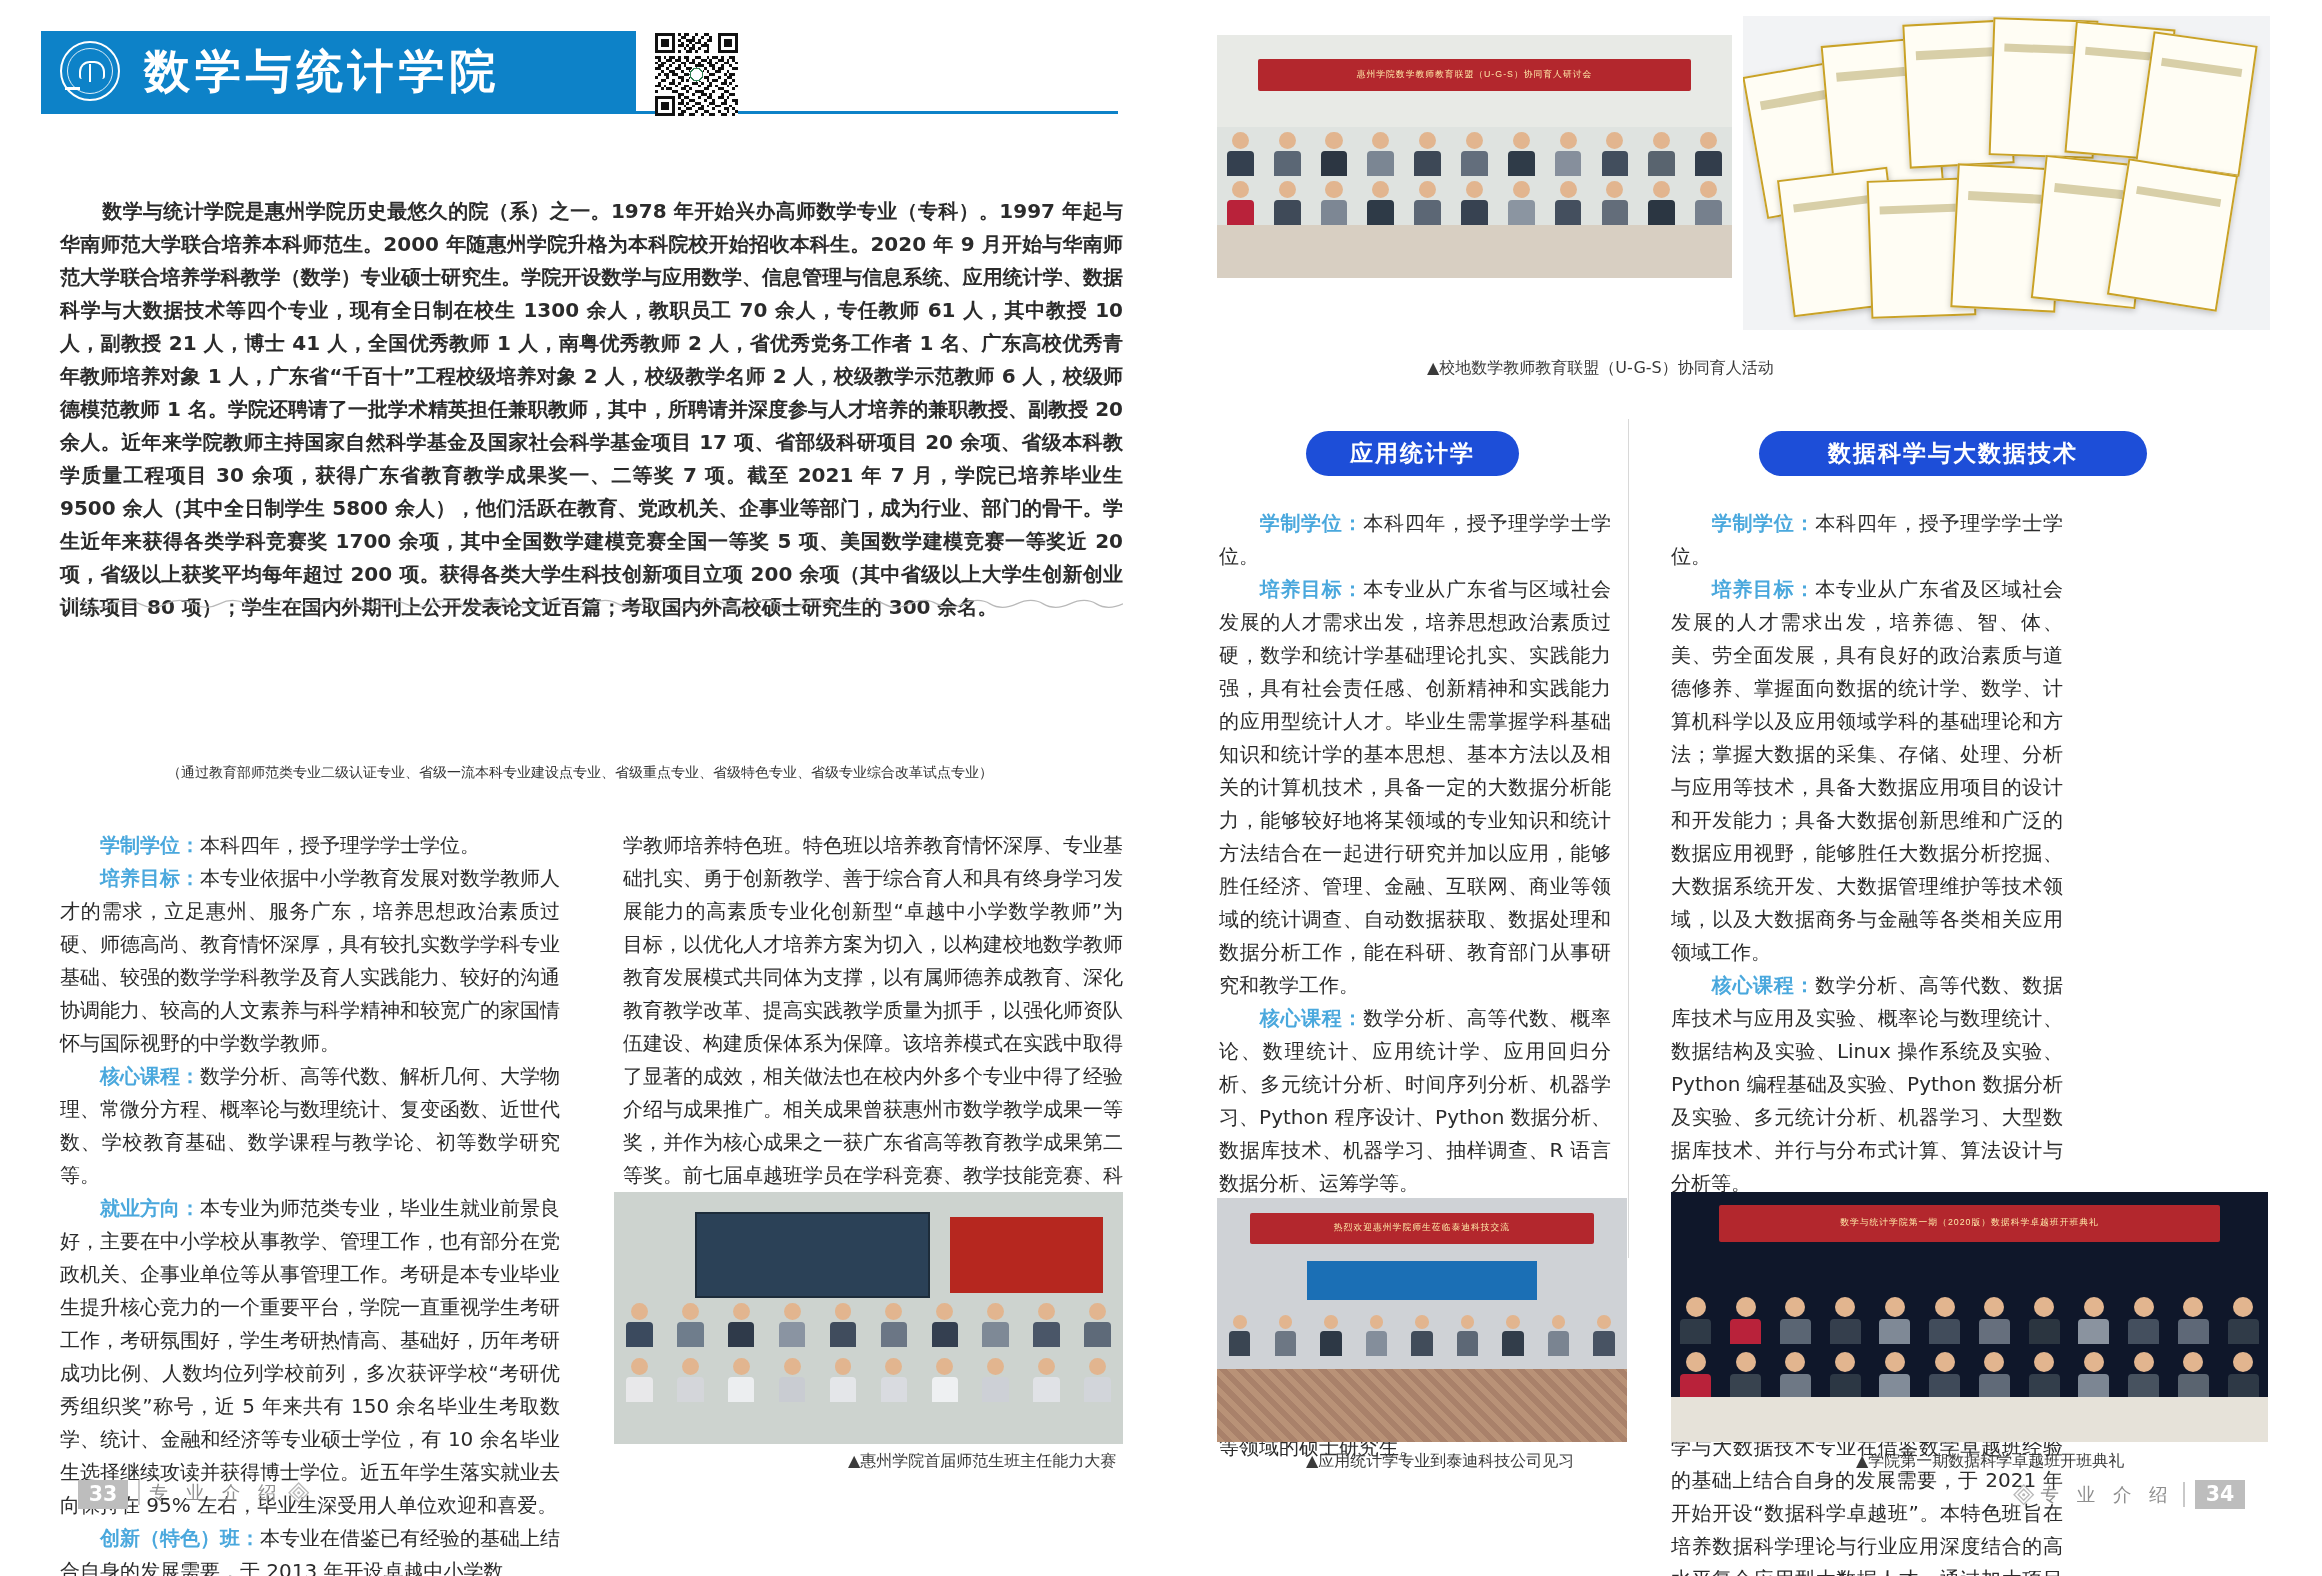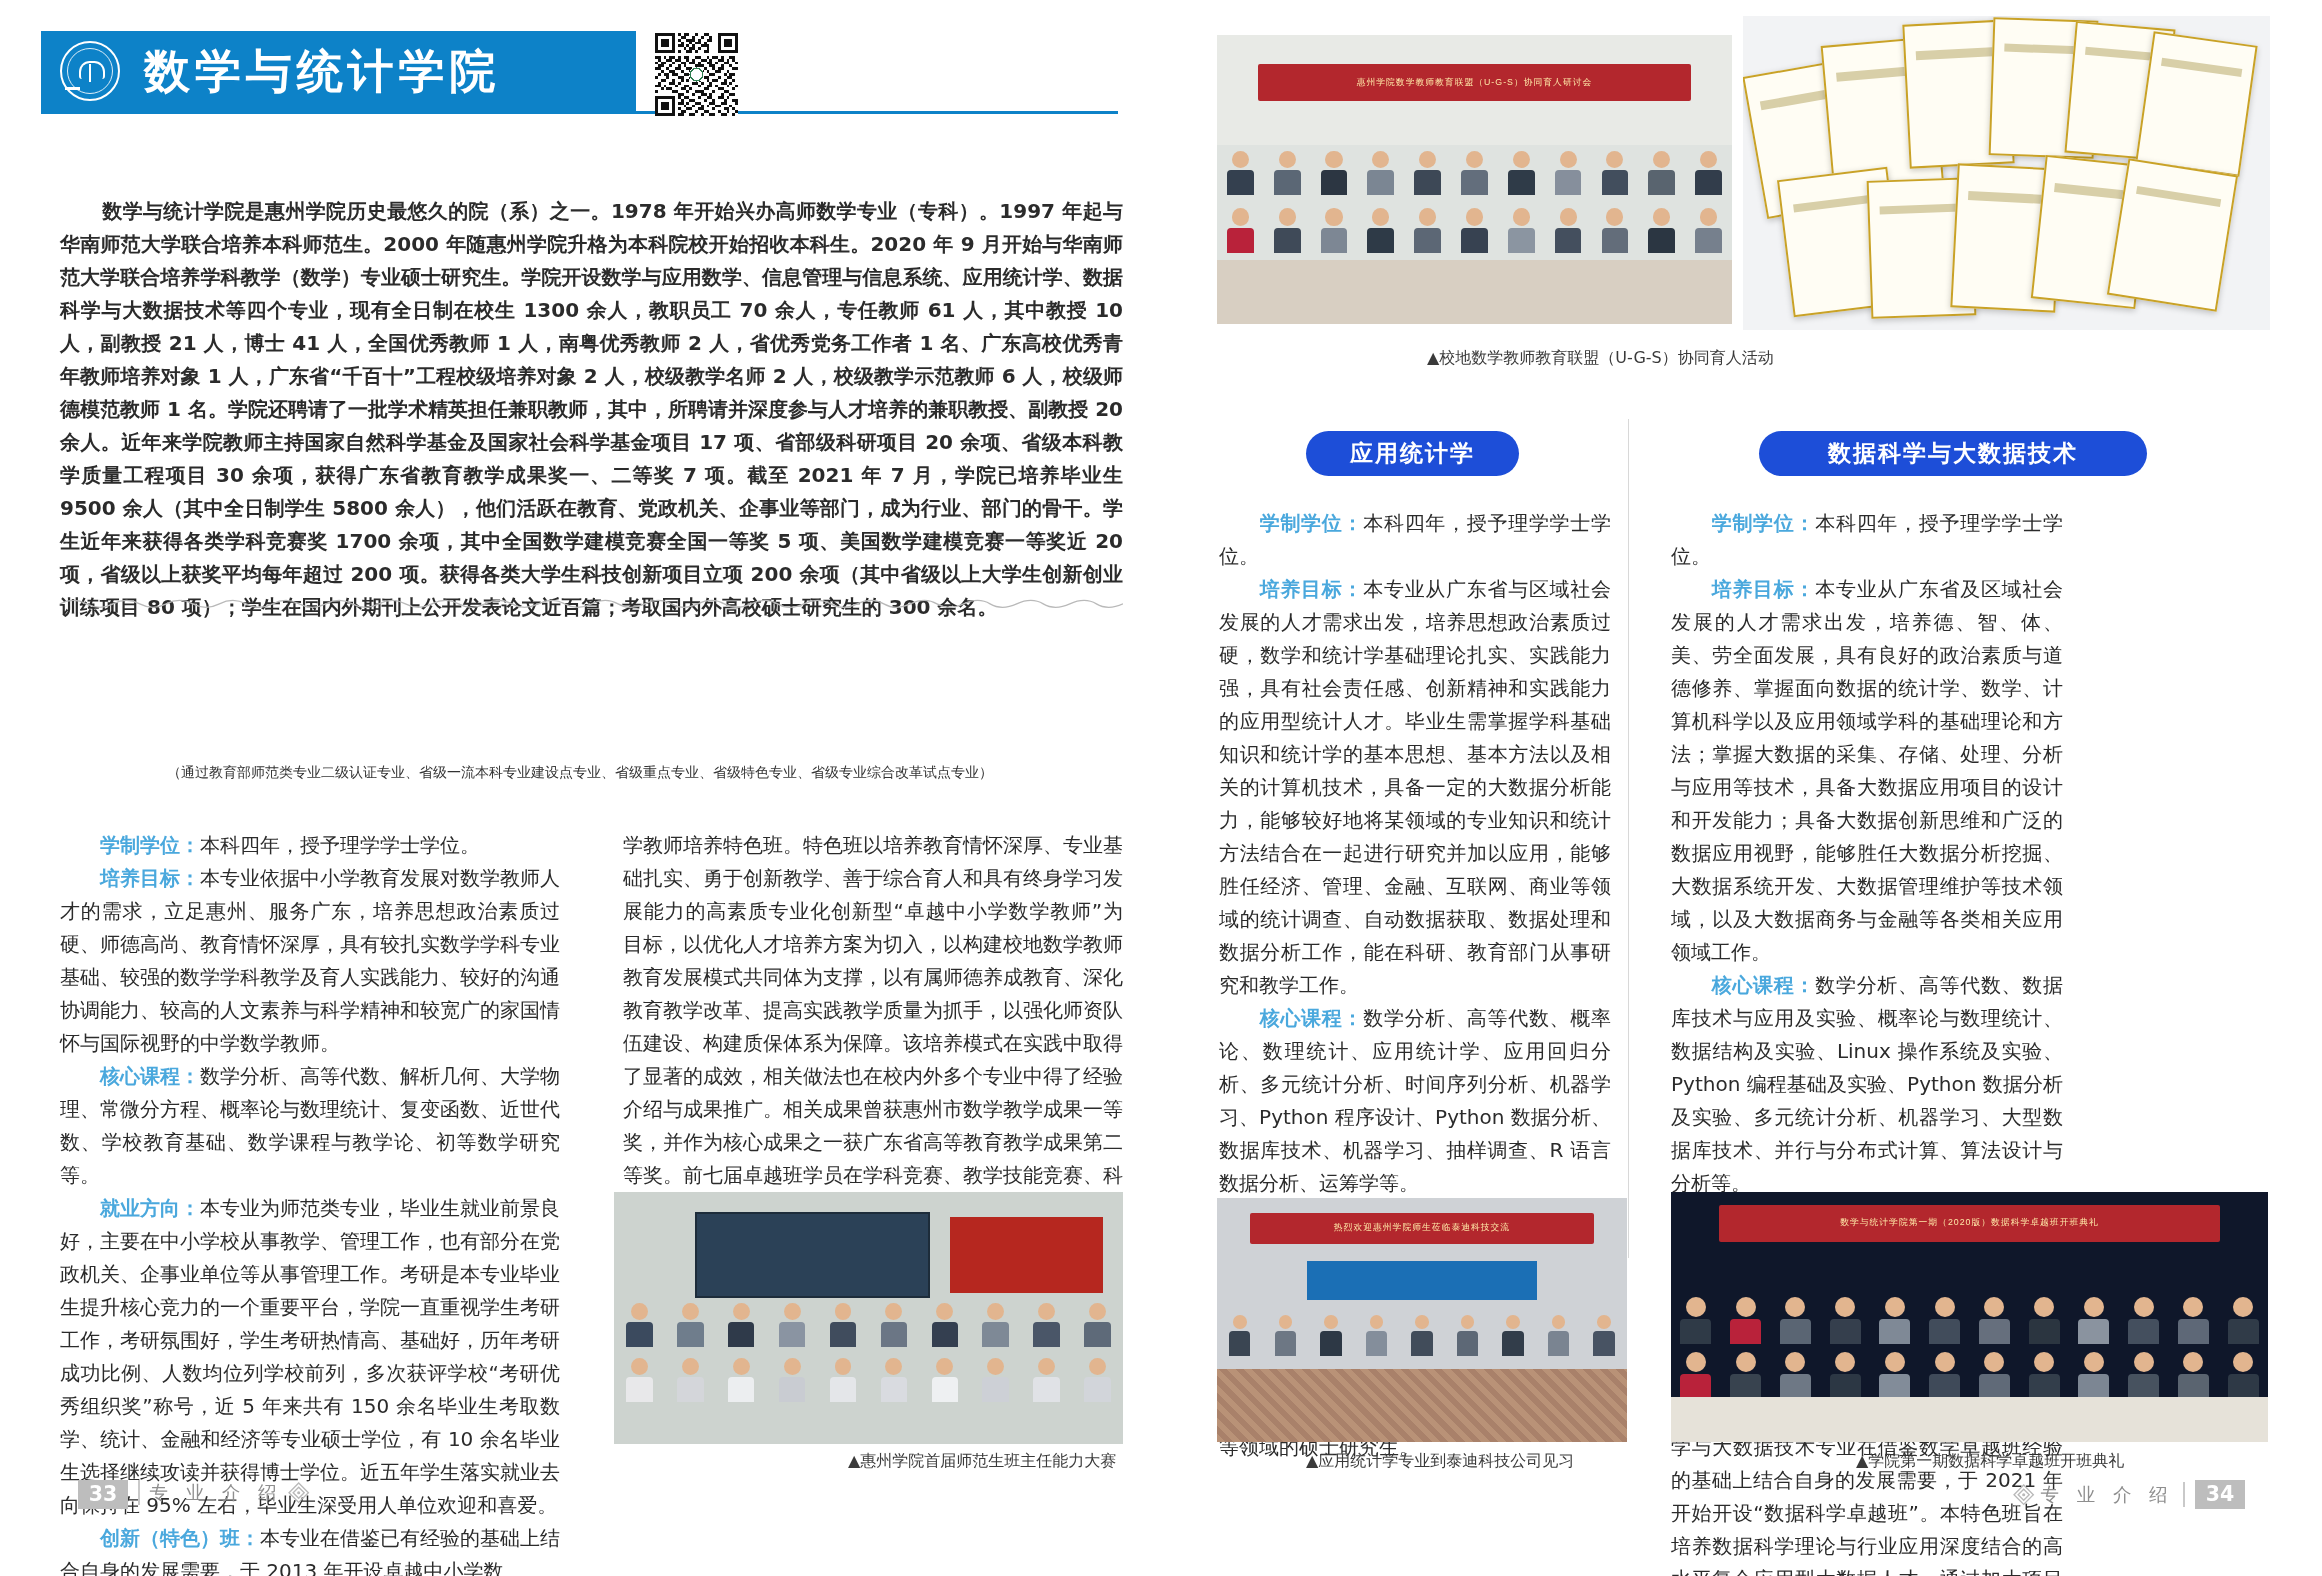--- a/index.html
+++ b/index.html
@@ -129,23 +129,23 @@
   .foot-txt {
     font-size:18.5px; color:#8e8e8e; letter-spacing:5.9px;
     font-family:"DejaVu Serif","Liberation Serif",serif;
   }
   .diamond {
     width:25px; height:25px; margin:0 3.9px;
     display:inline-flex; align-items:center; justify-content:center;
   }
 
   
-  .ph-r1 { left:55px; top:35px; width:515px; height:289px; }
+  .ph-r1 { left:55px; top:35px; width:515px; height:243px; }
   .ph-r2 { left:581px; top:15.6px; width:527px; height:314px; }
-  .cap-r1 { left:265px; top:348px;text-align:right; }
+  .cap-r1 { left:265px; top:358px;text-align:right; }
 
   .pill-stat { position:absolute; left:144px; top:431px; width:213px; height:45px; }
   .pill-data { position:absolute; left:597px; top:431px; width:388px; height:45px; }
 
   .rcol { position:absolute; width:392px; }
   .rcol-a { left:57px; top:507px; }
   .rcol-b { left:509px; top:507px; }
   .vline { position:absolute; left:466px; top:419px; width:1px; height:839px; background:#d8d8d8; }
 
   .ph-r3 { left:55px; top:1198px; width:410px; height:244px; }

